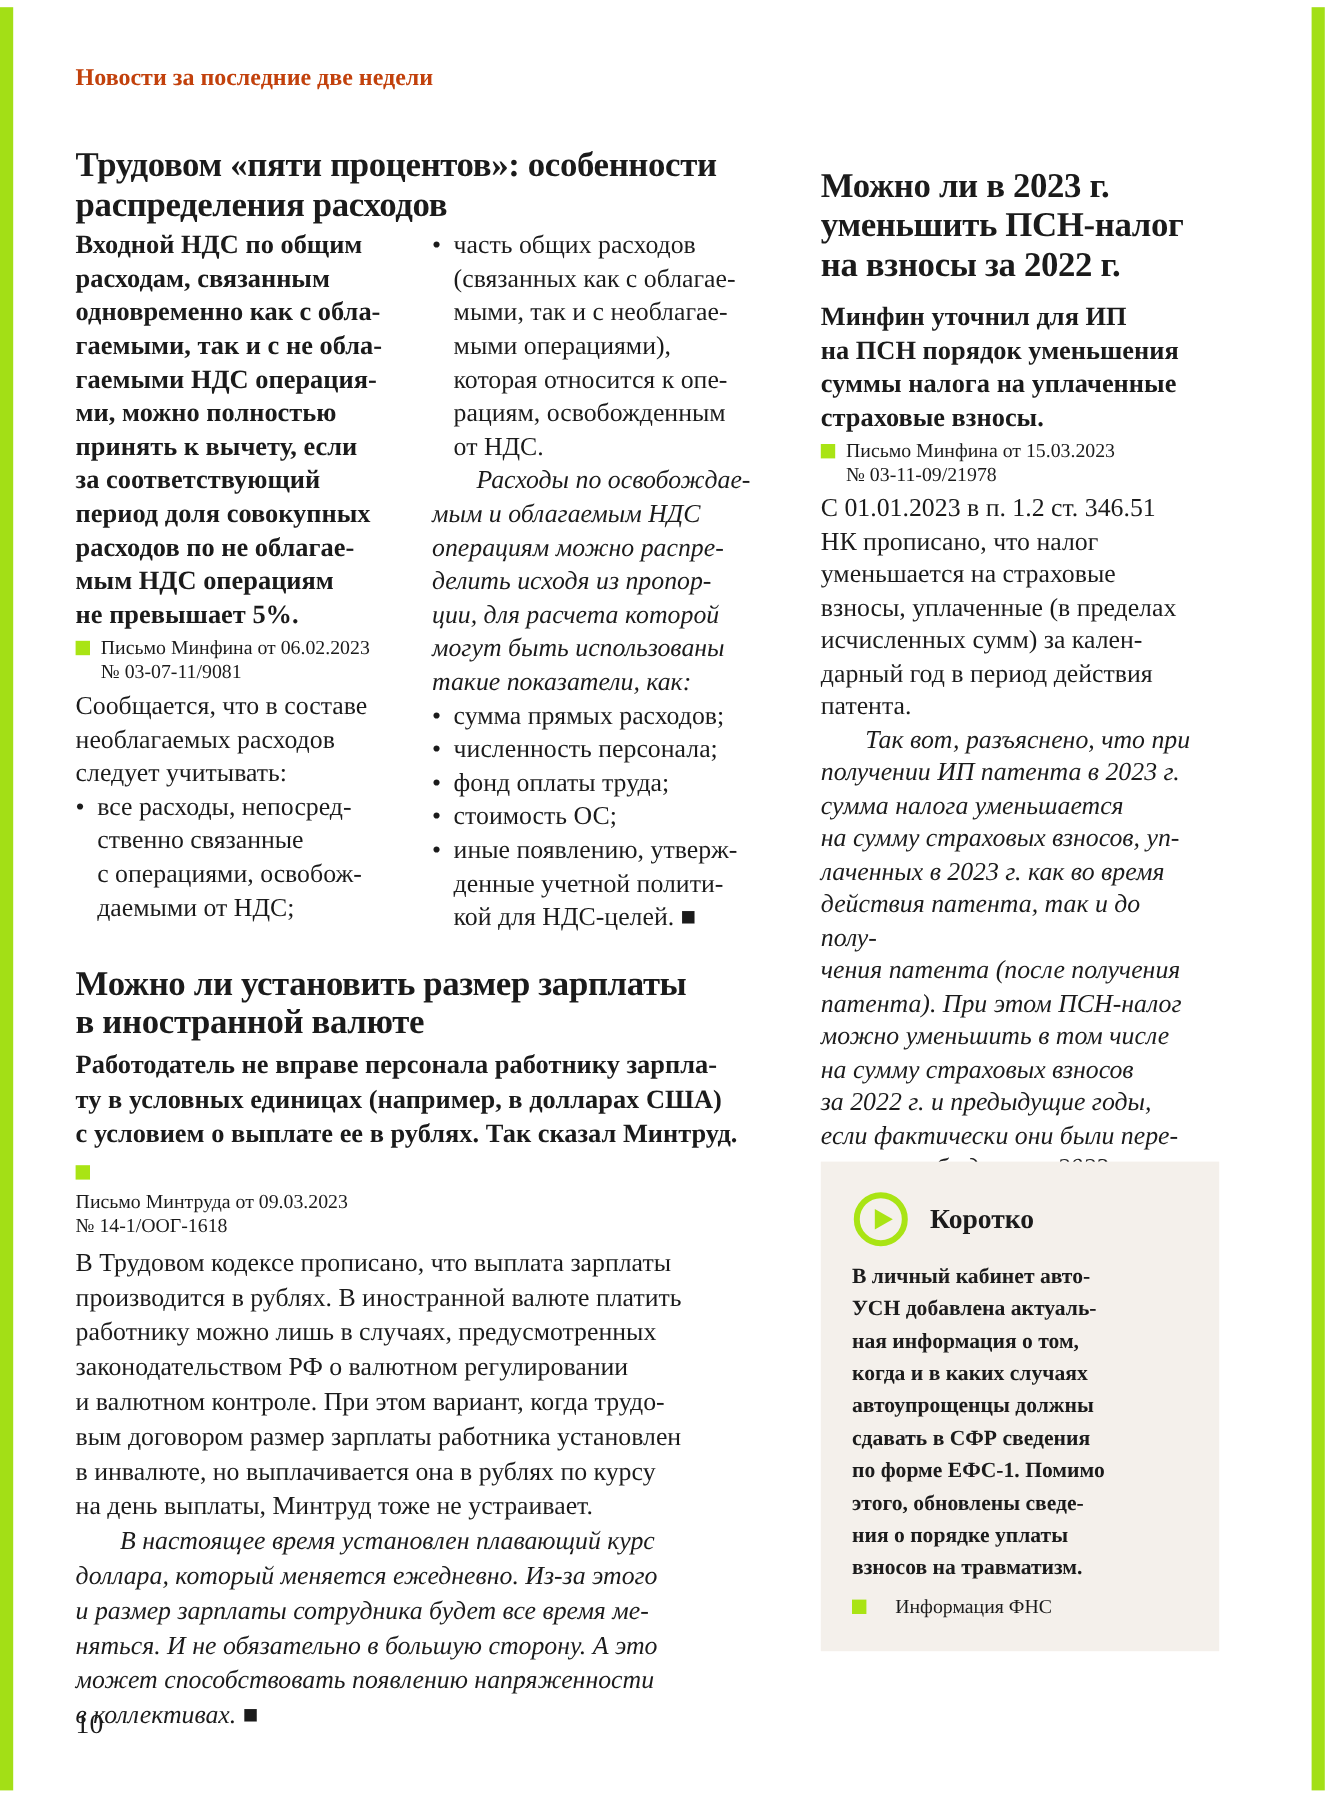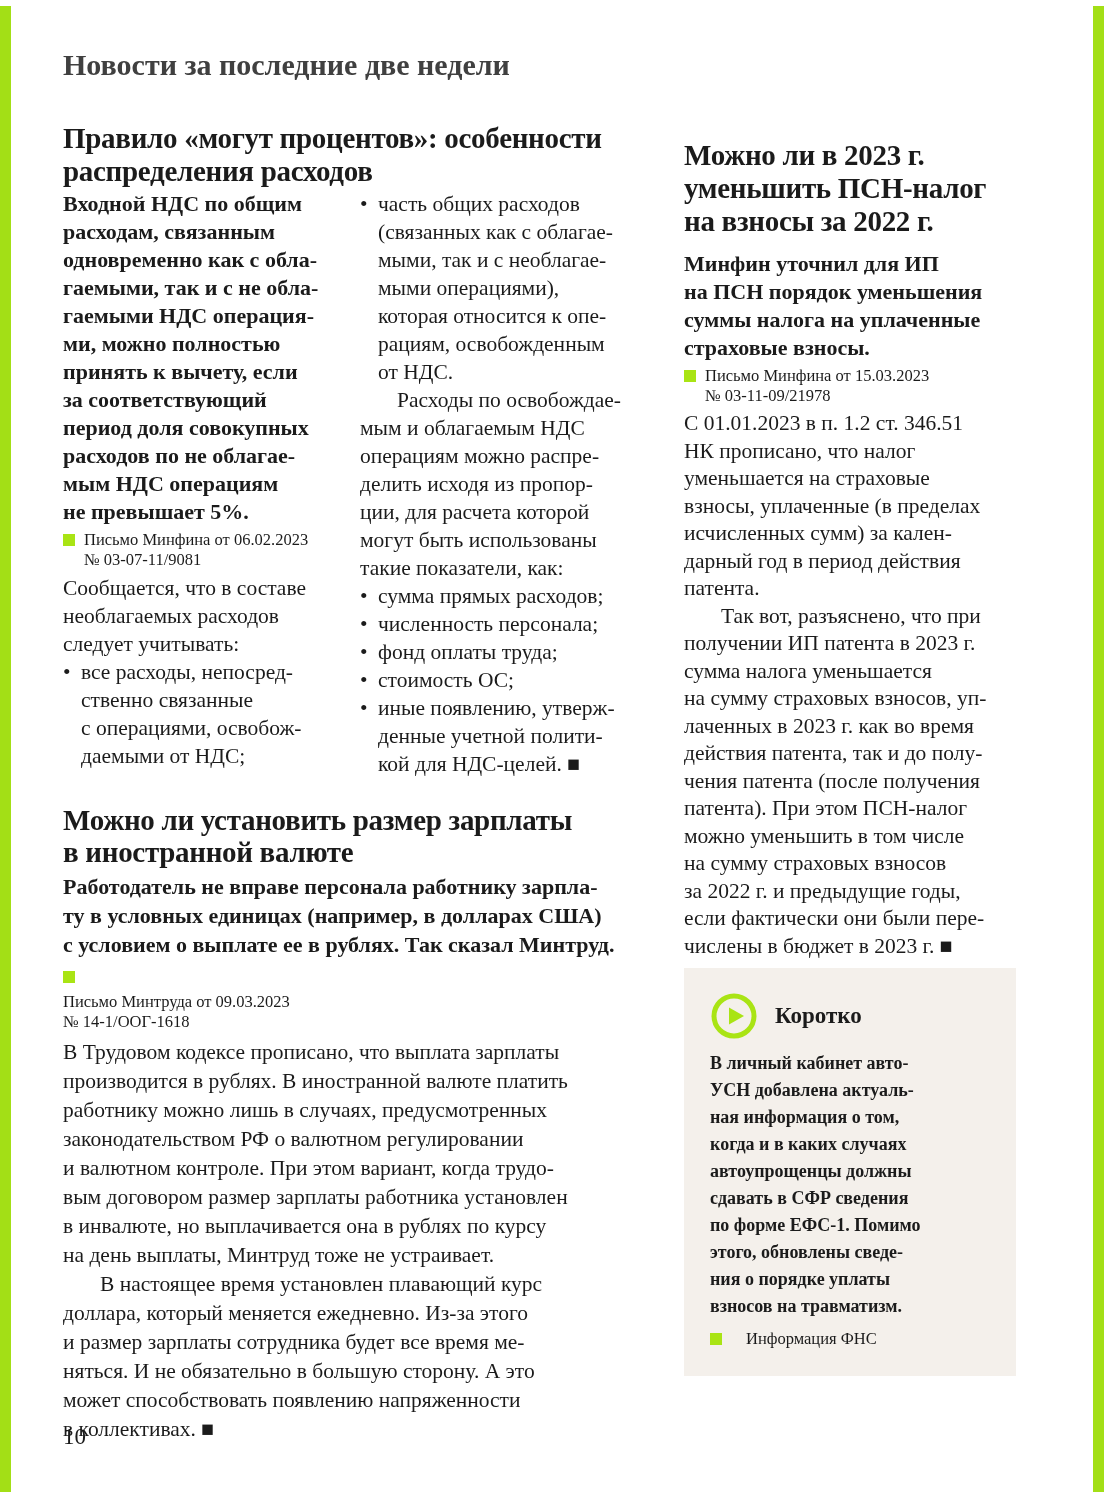--- a/index.html
+++ b/index.html
@@ -6,29 +6,29 @@
   body{
     width:1104px;height:1500px;position:relative;background:#ffffff;
     font-family:"Liberation Serif","DejaVu Serif",serif;color:#1b1b1b;
     overflow:hidden;
   }
   .abs{position:absolute;}
   .pre{white-space:pre-line;}
   .edge-bar{position:absolute;top:6px;width:11px;height:1486px;background:#A3DF16;}
   .edge-left{left:0;}
   .edge-right{right:0;}
-  .section-header{left:63px;top:52px;font-size:30px;font-weight:bold;color:#404040;line-height:26px;}
+  .section-header{left:63px;top:52px;font-size:20px;font-weight:bold;color:#c2410c;line-height:26px;}
   .h1{font-size:29px;line-height:33px;font-weight:bold;letter-spacing:-0.3px;}
   .h1-art2{font-size:29px;line-height:32px;font-weight:bold;letter-spacing:-0.3px;}
   .lead22{font-size:22px;line-height:28px;font-weight:bold;}
   .lead-wide{font-size:22px;line-height:29px;font-weight:bold;}
   .col-body{font-size:21.5px;line-height:28px;}
   .art2-body{font-size:21.5px;line-height:29px;}
   .art3-body{font-size:21.5px;line-height:27.5px;}
-  .fi{text-indent:37px;}
+  .fi{text-indent:37px;font-style:italic;}
   .source{display:flex;gap:9px;font-size:16.5px;line-height:20px;font-weight:normal;}
   .sq{width:12px;height:12px;background:#A9E414;flex:none;margin-top:4px;}
   .bullet{display:flex;}
   .dot{width:18px;flex:none;}
   .bullets .bullet{margin:0;}
   .korotko{left:684px;top:968px;width:332px;height:408px;background:#F4F0EB;box-sizing:border-box;padding:24px 24px 18px 26px;}
   .korotko-head{display:flex;align-items:center;gap:17px;}
   .korotko-label{font-size:23px;font-weight:bold;}
   .korotko-text{margin-top:10px;font-size:18px;line-height:27px;font-weight:bold;}
   .korotko .source{margin-top:9px;gap:24px;}
@@ -36,21 +36,21 @@
   .mt4{margin-top:4px;} .mt6{margin-top:6px;} .mt8{margin-top:8px;flex-direction:column;} .mt12{margin-top:12px;}
 </style>
 </head>
 <body>
 
 <div class="edge-bar edge-left"></div>
 <div class="edge-bar edge-right"></div>
 
 <div class="abs section-header">Новости за последние две недели</div>
 
-<div class="abs h1 pre" style="left:63px;top:122px;width:610px;">Правило «могут процентов»: особенности
+<div class="abs h1 pre" style="left:63px;top:122px;width:610px;">Трудовом «пяти процентов»: особенности
 распределения расходов</div>
 
 <div class="abs" style="left:63px;top:190px;width:295px;">
   <div class="lead22 pre">Входной НДС по общим
 расходам, связанным
 одновременно как с обла-
 гаемыми, так и с не обла-
 гаемыми НДС операция-
 ми, можно полностью
 принять к вычету, если

